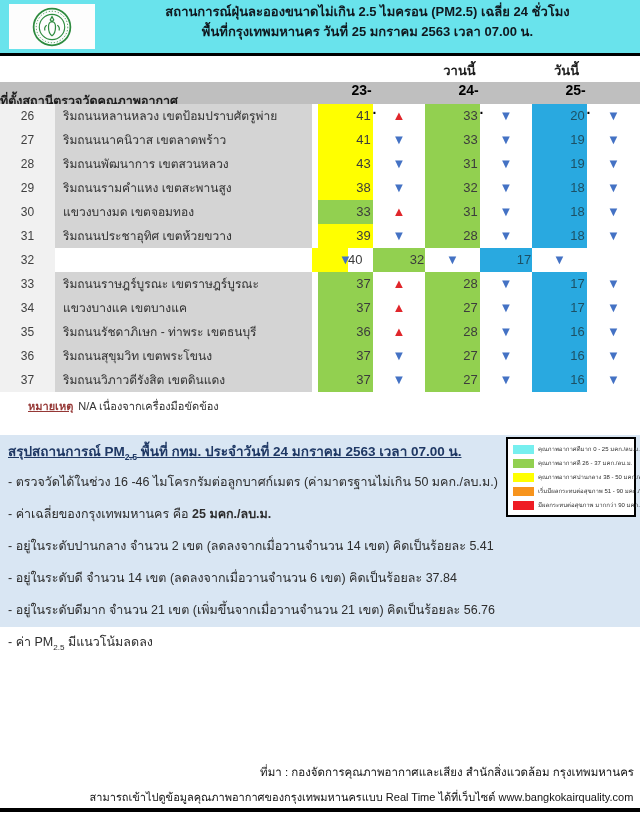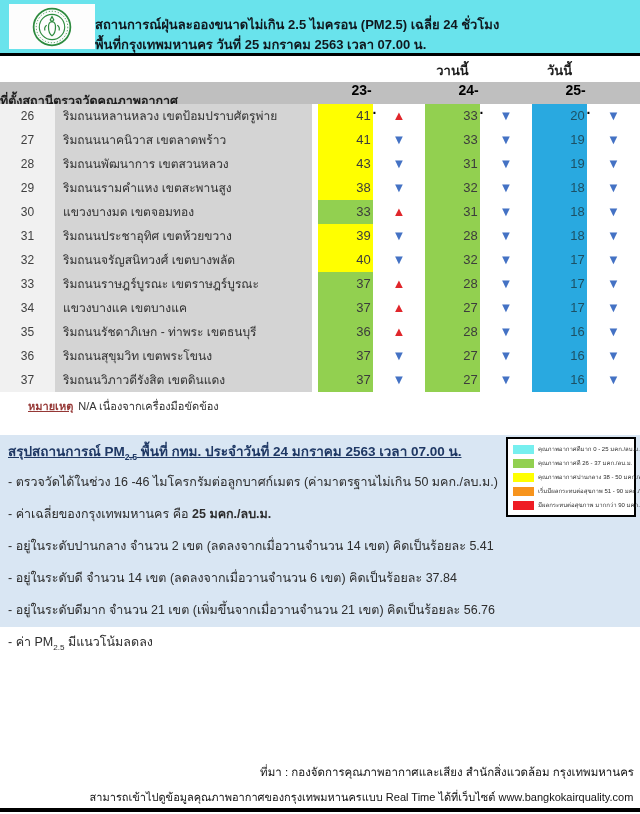--- a/index.html
+++ b/index.html
@@ -2,27 +2,27 @@
 <html><head>
 <meta charset="utf-8">
 <style>
   * { margin:0; padding:0; box-sizing:border-box; }
   body { background:#888; font-family:"Liberation Sans","DejaVu Sans",sans-serif; }
   .page { position:relative; width:640px; height:814px; background:#fff; margin:0 auto; overflow:hidden; }
 
   
   .band { height:53px; background:#69E3EC; display:flex; align-items:flex-start; }
   .logo-box { width:86px; height:45px; background:#fdfdfd; margin:4px 0 0 9px; display:flex; align-items:center; justify-content:center; flex:0 0 auto; }
-  .titles { flex:1; padding-top:15px; }
+  .titles { flex:1; text-align:center; padding-top:2px; }
   .titles div { font-size:13px; font-weight:bold; color:#10181f; line-height:20px; }
   .black-rule { height:3px; background:#000; }
 
   
   .grid { display:grid; grid-template-columns:55px 257px 6px 55px 52px 55px 52px 55px 53px; }
-  .subhdr { height:26px; align-items:end; }
+  .subhdr { height:26px; align-items:end;padding-left:7px; }
   .subhdr .dlab { text-align:center; font-size:13px; font-weight:600; color:#1c1c1c; padding-bottom:1px; }
   .colhdr { height:22px; background:#BFBFBF; align-items:center; }
   .colhdr .stn { grid-column:1 / span 2; font-size:12.5px; font-weight:bold; color:#1c1c1c; }
   .colhdr .date { text-align:center; font-size:14px; font-weight:bold; color:#000000;margin-left:32px; }
   .trow { height:24px; }
   .c { line-height:24px; }
   .c.num { background:#F1F1F1; text-align:center; font-size:12px; color:#3f3f3f; }
   .c.name { background:#D4D4D4; font-size:12px; color:#303030; padding-left:8px; white-space:nowrap; overflow:hidden; }
   .c.val { text-align:center; font-size:13px; color:#3c3c3c;padding-left:36px; }
   .c.val[data-level="yellow"] { background:#FFFF00; }
@@ -165,21 +165,20 @@
         <div></div>
       <div class="c val" data-level="yellow">39</div>
       <div class="c arr" data-dir="down"></div>
       <div class="c val" data-level="green">28</div>
       <div class="c arr" data-dir="down"></div>
       <div class="c val" data-level="blue">18</div>
       <div class="c arr" data-dir="down"></div>
     </div>
     <div class="grid trow">
       <div class="c num">32</div>
-      <div class="c name">ริมถนนจรัญสนิทวงศ์ เขตบางพลัด</div>
         <div></div>
       <div class="c val" data-level="yellow">40</div>
       <div class="c arr" data-dir="down"></div>
       <div class="c val" data-level="green">32</div>
       <div class="c arr" data-dir="down"></div>
       <div class="c val" data-level="blue">17</div>
       <div class="c arr" data-dir="down"></div>
     </div>
     <div class="grid trow">
       <div class="c num">33</div>

